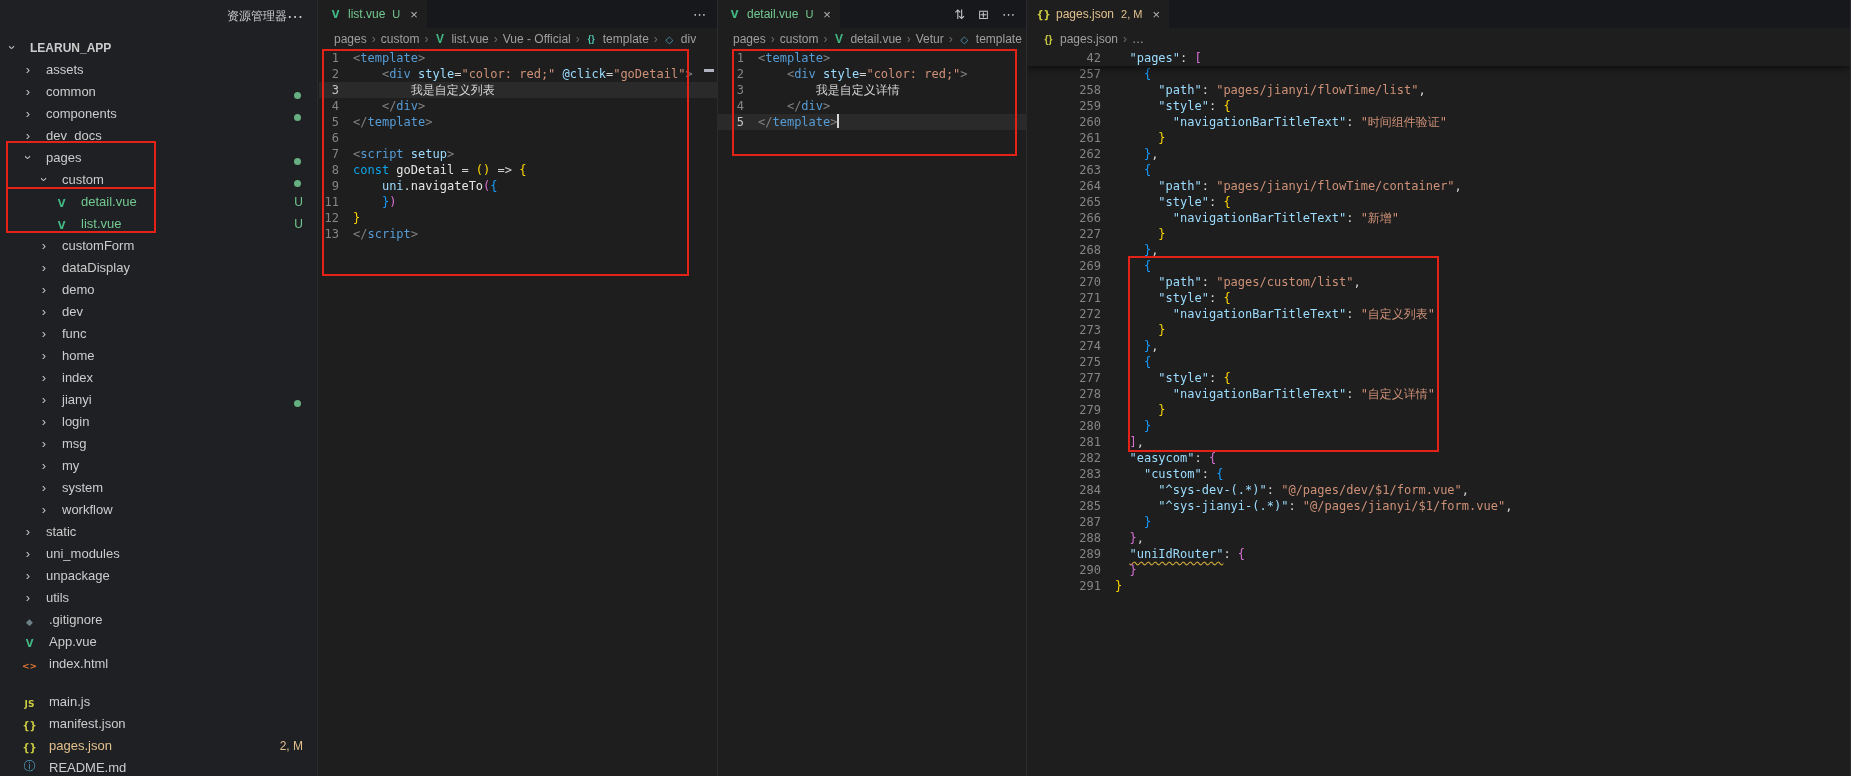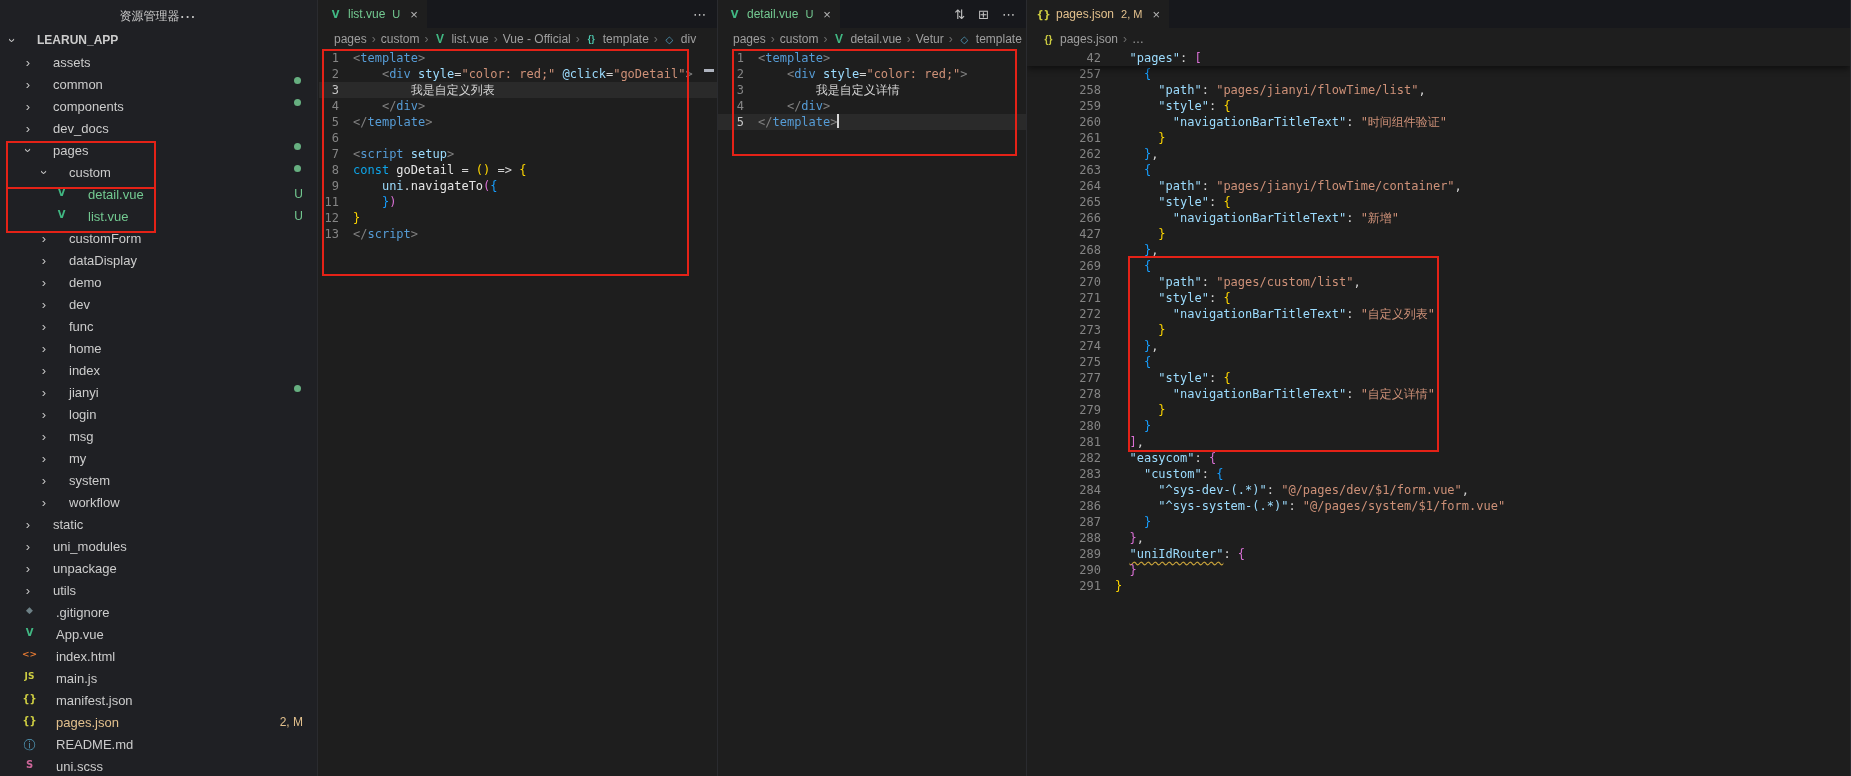--- a/index.html
+++ b/index.html
@@ -1,24 +1,24 @@
 <!DOCTYPE html>
 <html><head>
 <meta charset="utf-8">
 <style>
 *{box-sizing:border-box}
 html,body{margin:0;padding:0;background:#101010}
 .app{position:relative;width:1851px;height:776px;overflow:hidden;background:#1e1e1e;
  font-family:"Liberation Sans","DejaVu Sans",sans-serif;color:#ccc;font-size:13px}
 
 .sidebar{position:absolute;left:0;top:0;width:318px;height:776px;background:#1f2024;border-right:1px solid #2a2b2f;overflow:hidden}
-.sb-head{height:33px;display:flex;align-items:center;justify-content:center;padding:0 14px 0 12px}
+.sb-head{height:33px;display:flex;align-items:center;justify-content:flex-end;padding:0 14px 0 12px}
 .sb-title{font-size:12px;color:#cccccc}
 .sb-more{color:#c5c5c5;font-size:16px;cursor:pointer}
-.trow{height:22px;display:flex;align-items:flex-start;gap:19px;cursor:pointer;white-space:nowrap;padding-right:8px}
+.trow{height:22px;display:flex;align-items:flex-end;gap:12px;cursor:pointer;white-space:nowrap;padding-right:8px}
 .trow.root{padding-left:6px}
 .trow.root .tlabel{font-weight:700;font-size:12px}
 .chev{width:12px;flex:none;text-align:center;color:#c5c5c5;font-size:13px;display:inline-block}
 .chev.open{transform:rotate(90deg)}
 .tlabel{font-size:13px;color:#cccccc}
 .st-untracked{color:#73c991}
 .st-modified{color:#e2c08d}
 .gitdot{margin-left:auto;margin-right:8px;width:7px;height:7px;border-radius:50%;background:#73c991;opacity:.85;flex:none}
 .deco{margin-left:auto;margin-right:6px;font-size:12px}
 .ficon{width:15px;flex:none;display:inline-flex;justify-content:center;font-weight:700;font-size:10px;font-family:"DejaVu Sans",sans-serif}
@@ -196,21 +196,21 @@
           <span class="tlabel">.gitignore</span>
         </div>
         <div class="trow" style="padding-left: 22px;">
           <span class="ficon f-vue">V</span>
           <span class="tlabel">App.vue</span>
         </div>
         <div class="trow" style="padding-left: 22px;">
           <span class="ficon f-html">&lt;&gt;</span>
           <span class="tlabel">index.html</span>
         </div>
-        <div class="trow" style="padding-left: 22px;">
+        <div class="trow" style="padding-left: 22px; margin-top: 16px;">
           <span class="ficon f-js">JS</span>
           <span class="tlabel">main.js</span>
         </div>
         <div class="trow" style="padding-left: 22px;">
           <span class="ficon f-json">{}</span>
           <span class="tlabel">manifest.json</span>
         </div>
         <div class="trow" style="padding-left: 22px;">
           <span class="ficon f-json">{}</span>
           <span class="tlabel st-modified">pages.json</span>
@@ -328,38 +328,38 @@
           <div class="cline"><span class="ln">257</span><span class="ctext"><span class="tk-txt">    </span><span class="tk-b3">{</span></span></div>
           <div class="cline"><span class="ln">258</span><span class="ctext"><span class="tk-txt">      </span><span class="tk-key">"path"</span><span class="tk-op">: </span><span class="tk-str">"pages/jianyi/flowTime/list"</span><span class="tk-op">,</span></span></div>
           <div class="cline"><span class="ln">259</span><span class="ctext"><span class="tk-txt">      </span><span class="tk-key">"style"</span><span class="tk-op">: </span><span class="tk-b1">{</span></span></div>
           <div class="cline"><span class="ln">260</span><span class="ctext"><span class="tk-txt">        </span><span class="tk-key">"navigationBarTitleText"</span><span class="tk-op">: </span><span class="tk-str">"时间组件验证"</span></span></div>
           <div class="cline"><span class="ln">261</span><span class="ctext"><span class="tk-txt">      </span><span class="tk-b1">}</span></span></div>
           <div class="cline"><span class="ln">262</span><span class="ctext"><span class="tk-txt">    </span><span class="tk-b3">}</span><span class="tk-op">,</span></span></div>
           <div class="cline"><span class="ln">263</span><span class="ctext"><span class="tk-txt">    </span><span class="tk-b3">{</span></span></div>
           <div class="cline"><span class="ln">264</span><span class="ctext"><span class="tk-txt">      </span><span class="tk-key">"path"</span><span class="tk-op">: </span><span class="tk-str">"pages/jianyi/flowTime/container"</span><span class="tk-op">,</span></span></div>
           <div class="cline"><span class="ln">265</span><span class="ctext"><span class="tk-txt">      </span><span class="tk-key">"style"</span><span class="tk-op">: </span><span class="tk-b1">{</span></span></div>
           <div class="cline"><span class="ln">266</span><span class="ctext"><span class="tk-txt">        </span><span class="tk-key">"navigationBarTitleText"</span><span class="tk-op">: </span><span class="tk-str">"新增"</span></span></div>
-          <div class="cline"><span class="ln">427</span><span class="ctext"><span class="tk-txt">      </span><span class="tk-b1">}</span></span></div>
+          <div class="cline"><span class="ln">227</span><span class="ctext"><span class="tk-txt">      </span><span class="tk-b1">}</span></span></div>
           <div class="cline"><span class="ln">268</span><span class="ctext"><span class="tk-txt">    </span><span class="tk-b3">}</span><span class="tk-op">,</span></span></div>
           <div class="cline"><span class="ln">269</span><span class="ctext"><span class="tk-txt">    </span><span class="tk-b3">{</span></span></div>
           <div class="cline"><span class="ln">270</span><span class="ctext"><span class="tk-txt">      </span><span class="tk-key">"path"</span><span class="tk-op">: </span><span class="tk-str">"pages/custom/list"</span><span class="tk-op">,</span></span></div>
           <div class="cline"><span class="ln">271</span><span class="ctext"><span class="tk-txt">      </span><span class="tk-key">"style"</span><span class="tk-op">: </span><span class="tk-b1">{</span></span></div>
           <div class="cline"><span class="ln">272</span><span class="ctext"><span class="tk-txt">        </span><span class="tk-key">"navigationBarTitleText"</span><span class="tk-op">: </span><span class="tk-str">"自定义列表"</span></span></div>
           <div class="cline"><span class="ln">273</span><span class="ctext"><span class="tk-txt">      </span><span class="tk-b1">}</span></span></div>
           <div class="cline"><span class="ln">274</span><span class="ctext"><span class="tk-txt">    </span><span class="tk-b3">}</span><span class="tk-op">,</span></span></div>
           <div class="cline"><span class="ln">275</span><span class="ctext"><span class="tk-txt">    </span><span class="tk-b3">{</span></span></div>
           <div class="cline"><span class="ln">277</span><span class="ctext"><span class="tk-txt">      </span><span class="tk-key">"style"</span><span class="tk-op">: </span><span class="tk-b1">{</span></span></div>
           <div class="cline"><span class="ln">278</span><span class="ctext"><span class="tk-txt">        </span><span class="tk-key">"navigationBarTitleText"</span><span class="tk-op">: </span><span class="tk-str">"自定义详情"</span></span></div>
           <div class="cline"><span class="ln">279</span><span class="ctext"><span class="tk-txt">      </span><span class="tk-b1">}</span></span></div>
           <div class="cline"><span class="ln">280</span><span class="ctext"><span class="tk-txt">    </span><span class="tk-b3">}</span></span></div>
           <div class="cline"><span class="ln">281</span><span class="ctext"><span class="tk-txt">  </span><span class="tk-b2">]</span><span class="tk-op">,</span></span></div>
           <div class="cline"><span class="ln">282</span><span class="ctext"><span class="tk-txt">  </span><span class="tk-key">"easycom"</span><span class="tk-op">: </span><span class="tk-b2">{</span></span></div>
           <div class="cline"><span class="ln">283</span><span class="ctext"><span class="tk-txt">    </span><span class="tk-key">"custom"</span><span class="tk-op">: </span><span class="tk-b3">{</span></span></div>
           <div class="cline"><span class="ln">284</span><span class="ctext"><span class="tk-txt">      </span><span class="tk-key">"^sys-dev-(.*)"</span><span class="tk-op">: </span><span class="tk-str">"@/pages/dev/$1/form.vue"</span><span class="tk-op">,</span></span></div>
-          <div class="cline"><span class="ln">286</span><span class="ctext"><span class="tk-txt">      </span><span class="tk-key">"^sys-system-(.*)"</span><span class="tk-op">: </span><span class="tk-str">"@/pages/system/$1/form.vue"</span></span></div>
+          <div class="cline"><span class="ln">285</span><span class="ctext"><span class="tk-txt">      </span><span class="tk-key">"^sys-jianyi-(.*)"</span><span class="tk-op">: </span><span class="tk-str">"@/pages/jianyi/$1/form.vue"</span><span class="tk-op">,</span></span></div>
           <div class="cline"><span class="ln">287</span><span class="ctext"><span class="tk-txt">    </span><span class="tk-b3">}</span></span></div>
           <div class="cline"><span class="ln">288</span><span class="ctext"><span class="tk-txt">  </span><span class="tk-b2">}</span><span class="tk-op">,</span></span></div>
           <div class="cline"><span class="ln">289</span><span class="ctext"><span class="tk-txt">  </span><span class="tk-key tk-warn">"uniIdRouter"</span><span class="tk-op">: </span><span class="tk-b2">{</span></span></div>
           <div class="cline"><span class="ln">290</span><span class="ctext"><span class="tk-txt">  </span><span class="tk-b2">}</span></span></div>
           <div class="cline"><span class="ln">291</span><span class="ctext"><span class="tk-b1">}</span></span></div>
         </div>
     </section>
   </main>
 
   <div class="hlbox" id="hb1"></div>

